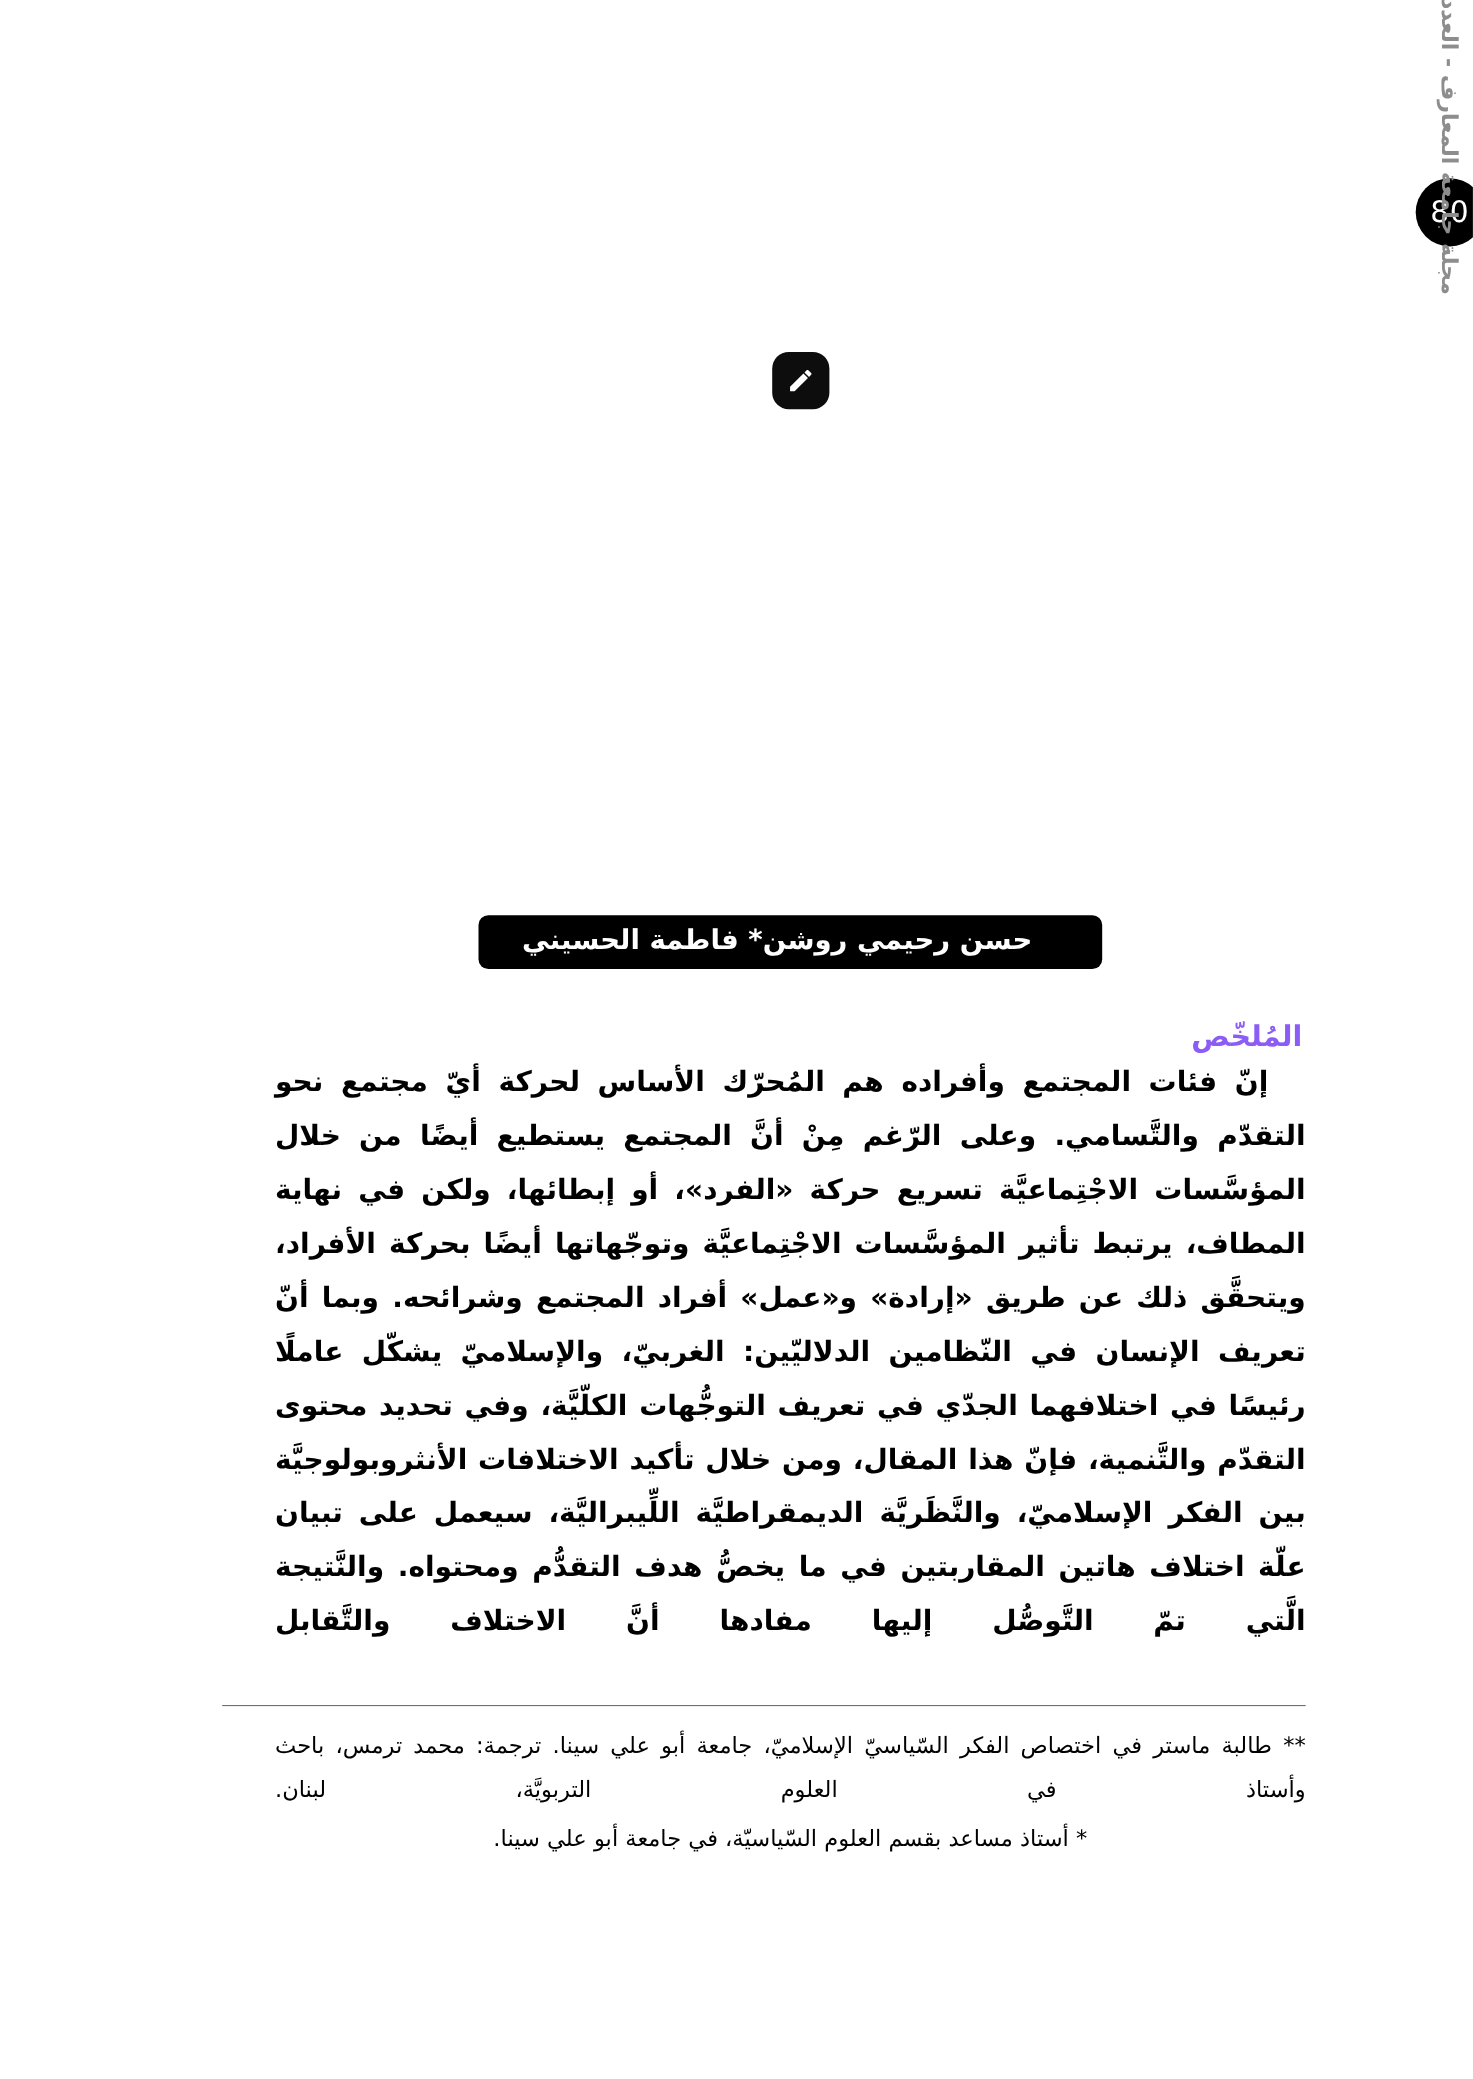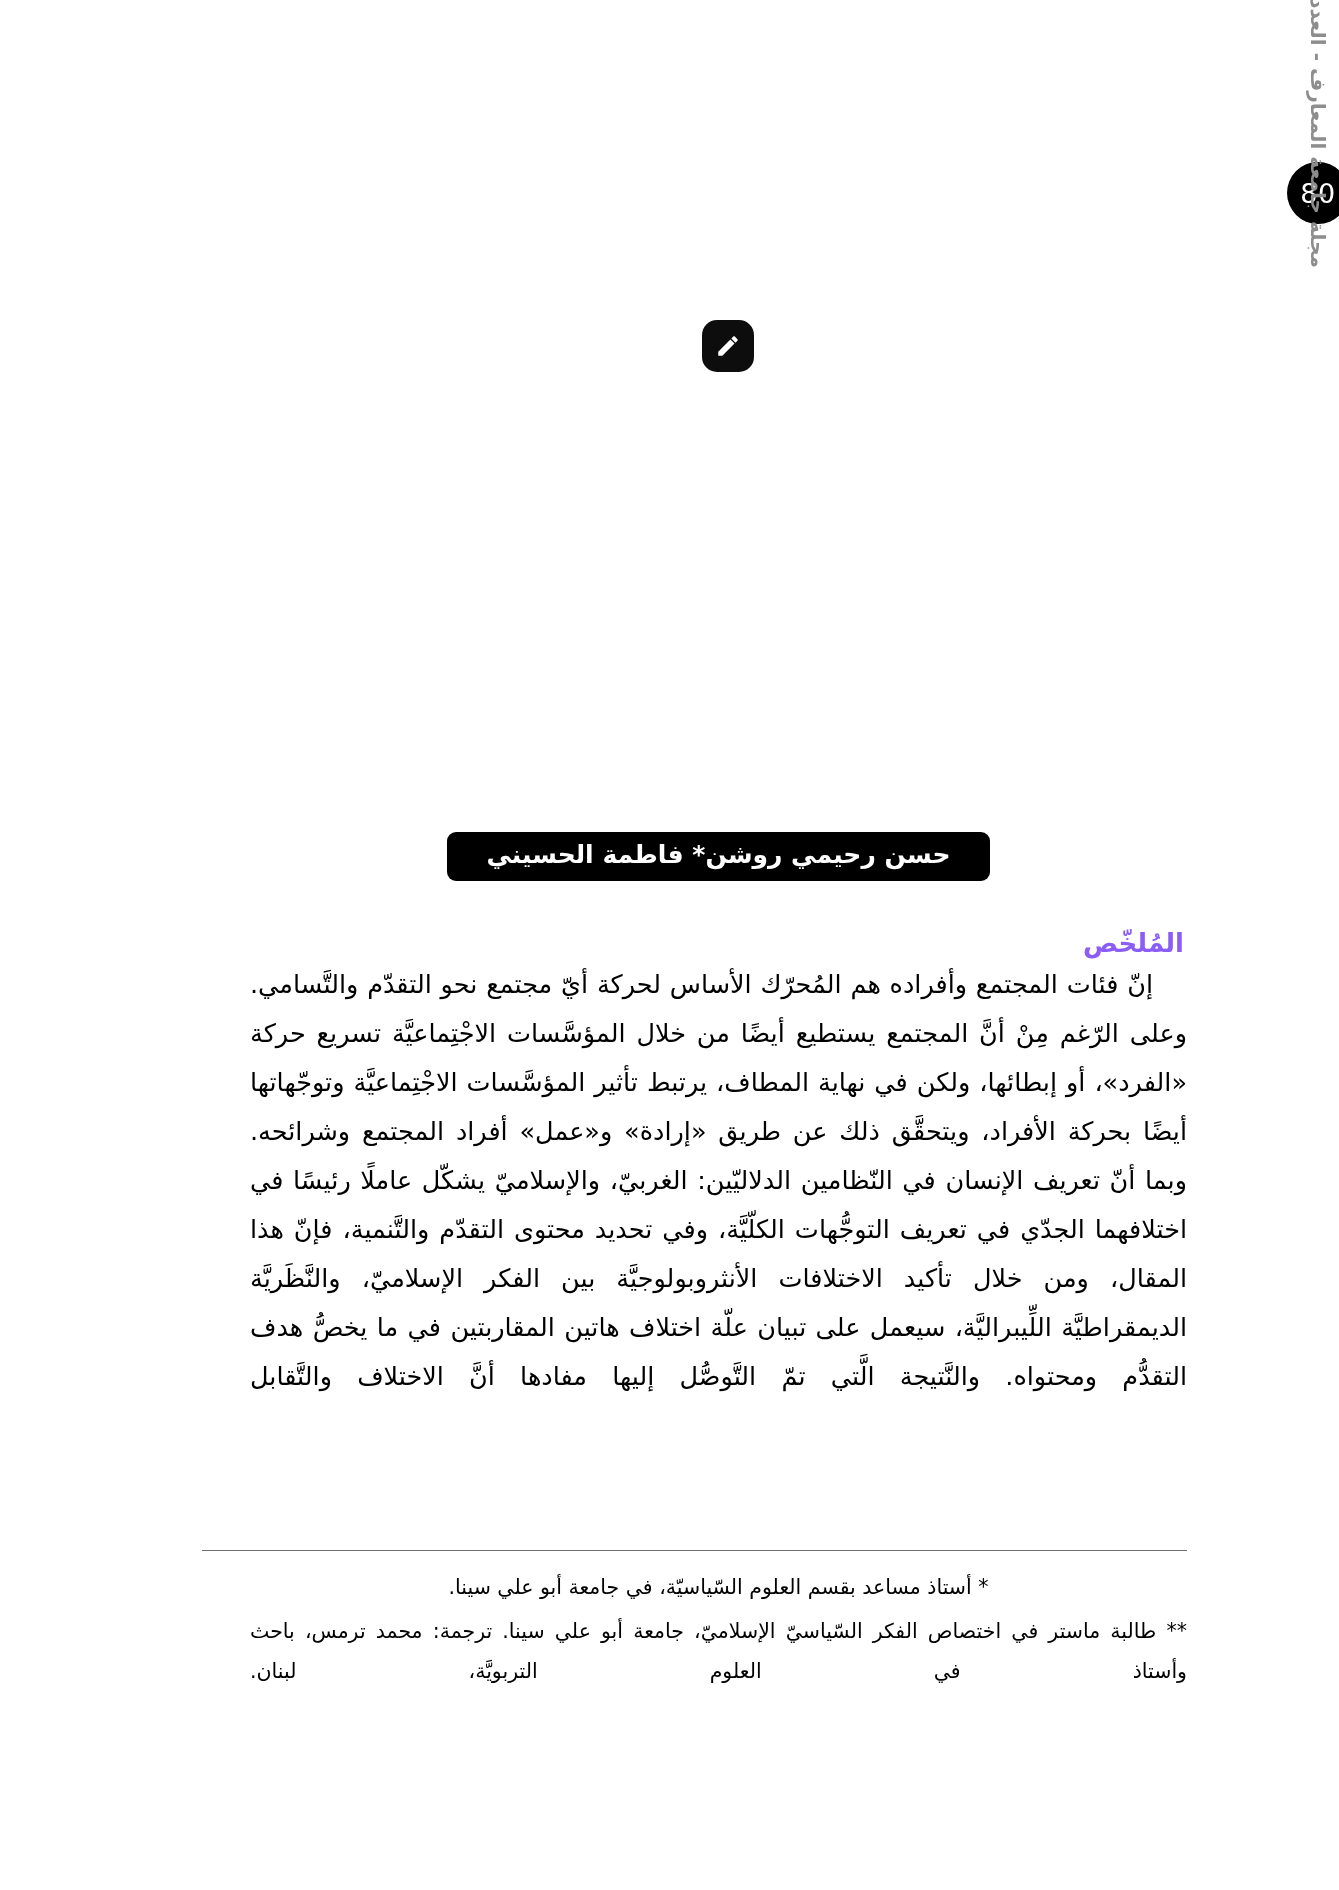--- a/index.html
+++ b/index.html
@@ -98,21 +98,21 @@
     top: 832px;
     left: 0;
     right: 0;
     display: flex;
     justify-content: center;
   }
   .author-pill {
     background: #000000;
     color: #ffffff;
     border-radius: 9px;
-    padding: 9px 40px 12px 40px;
+    padding: 9px 64px 12px 40px;
     font-size: 25px;
     font-weight: 700;
     line-height: 1.1;
     white-space: nowrap;
   }
 
   
   .abstract-heading {
     position: absolute;
     top: 928px;
@@ -125,21 +125,21 @@
   .abstract-body {
     position: absolute;
     top: 960px;
     right: 152px;
     left: 152px;
     font-size: 25.5px;
     line-height: 1.92;
     text-align: justify;
     text-align-last: justify;
     color: #000000;
-    font-weight: 400;
+    font-weight: 700;
   }
   .abstract-body p {
     margin: 0;
     text-indent: 34px;
   }
 
   
   .footnote-rule {
     position: absolute;
     top: 1550px;
@@ -190,17 +190,17 @@
   </div>
 
   <div class="abstract-heading">المُلخّص</div>
 
   <div class="abstract-body">
     <p>إنّ فئات المجتمع وأفراده هم المُحرّك الأساس لحركة أيّ مجتمع نحو التقدّم والتَّسامي. وعلى الرّغم مِنْ أنَّ المجتمع يستطيع أيضًا من خلال المؤسَّسات الاجْتِماعيَّة تسريع حركة «الفرد»، أو إبطائها، ولكن في نهاية المطاف، يرتبط تأثير المؤسَّسات الاجْتِماعيَّة وتوجّهاتها أيضًا بحركة الأفراد، ويتحقَّق ذلك عن طريق «إرادة» و«عمل» أفراد المجتمع وشرائحه. وبما أنّ تعريف الإنسان في النّظامين الدلاليّين: الغربيّ، والإسلاميّ يشكّل عاملًا رئيسًا في اختلافهما الجدّي في تعريف التوجُّهات الكلّيَّة، وفي تحديد محتوى التقدّم والتَّنمية، فإنّ هذا المقال، ومن خلال تأكيد الاختلافات الأنثروبولوجيَّة بين الفكر الإسلاميّ، والنَّظَريَّة الديمقراطيَّة اللِّيبراليَّة، سيعمل على تبيان علّة اختلاف هاتين المقاربتين في ما يخصُّ هدف التقدُّم ومحتواه. والنَّتيجة الَّتي تمّ التَّوصُّل إليها مفادها أنَّ الاختلاف والتَّقابل</p>
   </div>
 
   <div class="footnote-rule"></div>
   <div class="footnotes">
+    <p class="footnote">** طالبة ماستر في اختصاص الفكر السّياسيّ الإسلاميّ، جامعة أبو علي سينا. ترجمة: محمد ترمس، باحث وأستاذ في العلوم التربويَّة، لبنان.</p>
     <p class="footnote centered">* أستاذ مساعد بقسم العلوم السّياسيّة، في جامعة أبو علي سينا.</p>
-    <p class="footnote">** طالبة ماستر في اختصاص الفكر السّياسيّ الإسلاميّ، جامعة أبو علي سينا. ترجمة: محمد ترمس، باحث وأستاذ في العلوم التربويَّة، لبنان.</p>
   </div>
 
 </div>
 
 </body></html>

